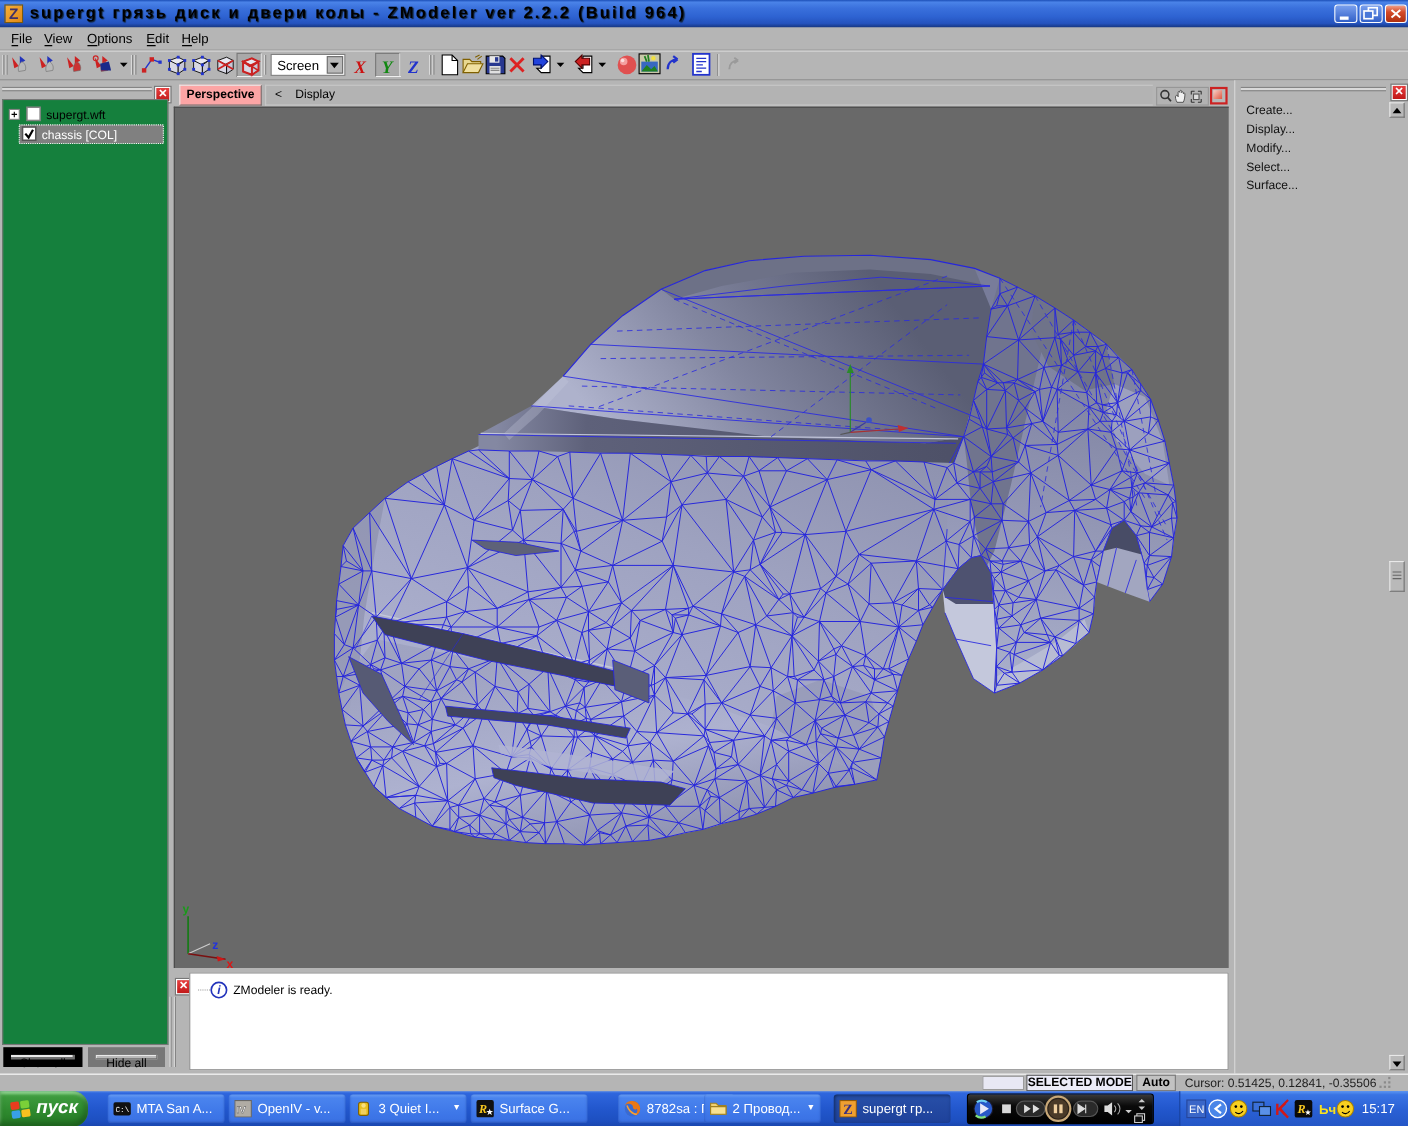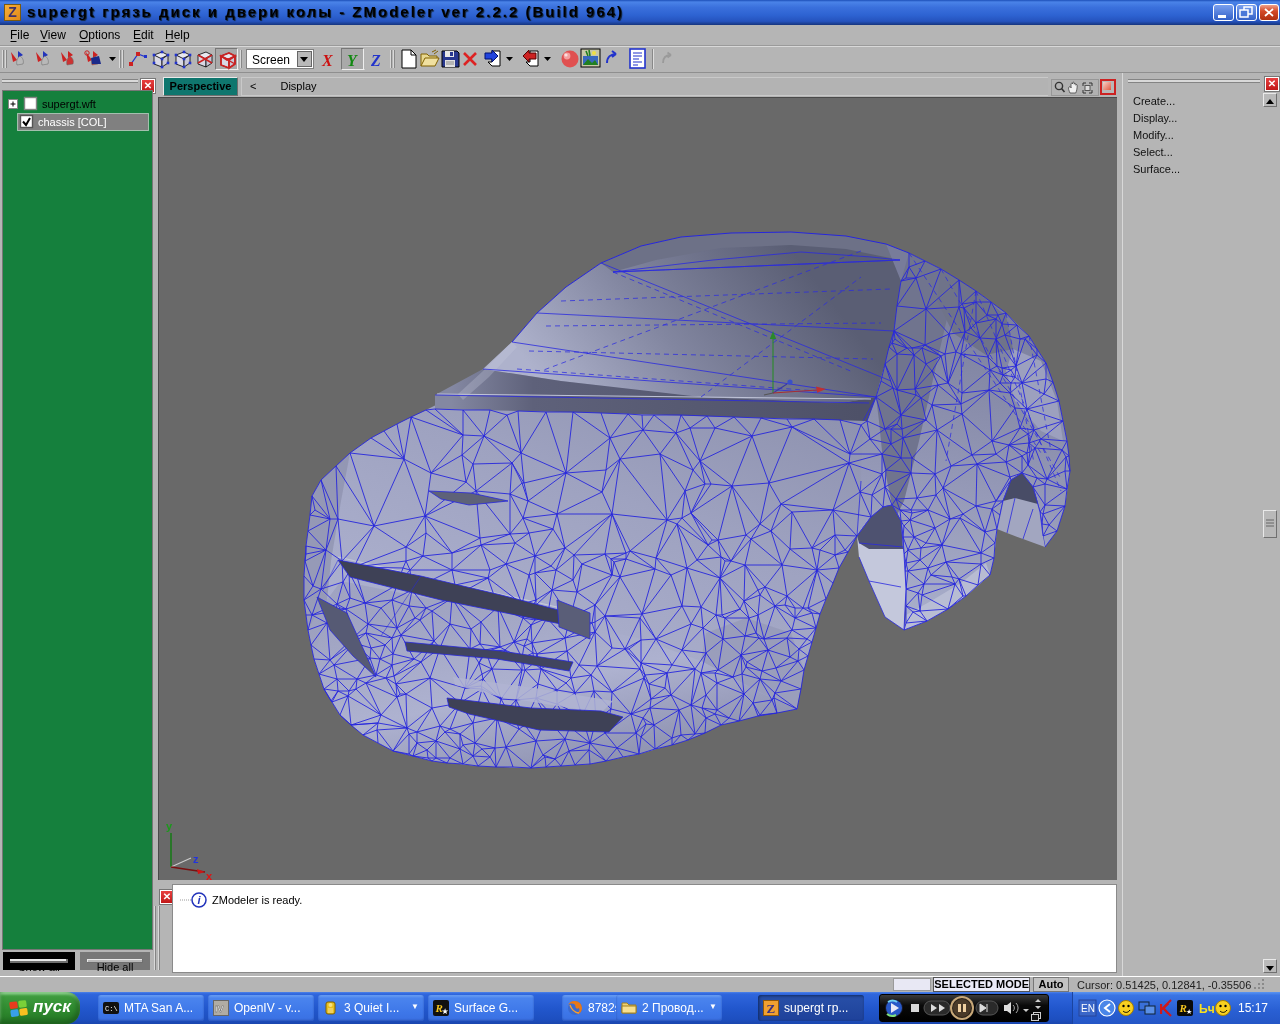--- a/index.html
+++ b/index.html
@@ -10,21 +10,21 @@
 #bmin{left:1213px;background:linear-gradient(180deg,#7aa0ee,#3260c8)}
 #bmax{left:1236px;background:linear-gradient(180deg,#7aa0ee,#3260c8)}
 #bclose{left:1259px;width:20px;background:linear-gradient(180deg,#f0a08a,#d44a28 40%,#b03010)}
 #menubar{left:0;top:25px;width:1280px;height:21px;background:#b5b5b5;border-bottom:1px solid #9a9a9a;font-size:12px;color:#000}
 #menubar span{position:absolute;top:3px}
 #toolbar{left:0;top:46px;width:1280px;height:27px;background:#b5b5b5;border-top:1px solid #d8d8d8;border-bottom:1px solid #8f8f8f}
 .griph{height:4px;border-top:1px solid #848484;border-bottom:1px solid #848484;border-left:none;border-right:none;box-shadow:0 -1px 0 #d9d9d9 inset, 0 1px 0 #d9d9d9 inset}
 .redx{width:14px;height:14px;background:linear-gradient(180deg,#e84040,#c01818);border:1px solid #fff;outline:1px solid #777;color:#fff;font-weight:bold;font-size:10px;line-height:12px;text-align:center}
 #tree{left:2px;top:90px;width:151px;height:860px;background:#15803d;border:1px solid #777;font-size:11px}
 .btn{background:#b9b9b9;border:7px solid #fef9c3;box-shadow:inset -1px -1px 0 #6f6f6f,inset 1px 1px 0 #e9e9e9;font-size:11px;text-align:center}
-#vtab{left:163px;top:77px;width:75px;height:19px;background:#0f766e;border:1px solid #6f6f6f;border-top-color:#e9e9e9;border-left-color:#e9e9e9;font-weight:bold;font-size:11px;text-align:center;line-height:17px}
+#vtab{left:163px;top:77px;width:75px;height:19px;background:#fca5a5;border:1px solid #6f6f6f;border-top-color:#e9e9e9;border-left-color:#e9e9e9;font-weight:bold;font-size:11px;text-align:center;line-height:17px}
 #vdisp{left:241px;top:77px;width:807px;height:19px;background:#b3b3b3;border:1px solid #c9c9c9;border-right:0;font-size:11px;line-height:17px}
 #vicons{left:1051px;top:79px;width:48px;height:17px;background:#b2b2b2;border:1px solid #979797}
 #vred{left:1100px;top:79px;width:16px;height:16px;background:#b8b8b8;border:2px solid #cc2222}
 #vred i{display:block;margin:1px;width:8px;height:8px;background:linear-gradient(135deg,#f8d0c8,#e05840)}
 #viewport{left:158px;top:97px;width:959px;height:783px;background:#696969;border-left:1px solid #4a4a4a;border-top:1px solid #4a4a4a}
 #rightpanel{left:1122px;top:73px;width:158px;height:903px;background:#b5b5b5;border-left:1px solid #d8d8d8}
 #rmenu{left:1133px;top:93px;font-size:11px;color:#111;line-height:17px}
 .sbtn{width:14px;height:14px;background:#b9b9b9;border:1px solid #e9e9e9;border-right-color:#707070;border-bottom-color:#707070;text-align:center}
 #msgbox{left:172px;top:884px;width:945px;height:89px;background:#fff;border:1px solid #8a8a8a}
 #statusbar{left:0;top:976px;width:1280px;height:16px;background:#b5b5b5;border-top:1px solid #fff;font-size:11px}
@@ -200,21 +200,21 @@
       <rect x="14.5" y="22.5" width="131" height="17" fill="#808080" stroke="#fff" stroke-dasharray="1 1"></rect>
       <rect x="17.5" y="24.5" width="12" height="12" fill="#fff" stroke="#555" stroke-width="1.4"></rect>
       <path d="M20 30.5l3 3.5 4-7" stroke="#000" stroke-width="2" fill="none"></path>
       <text x="39" y="17" font-size="11" fill="#000">supergt.wft</text>
       <text x="35" y="35" font-size="11" fill="#fff">chassis [COL]</text>
     </svg>
 </div>
 <div class="abs btn" style="left:3px;top:952px;width:72px;height:18px;line-height:16px;border-color:#000;box-shadow:inset -2px -2px 0 #6f6f6f,inset 2px 2px 0 #e9e9e9">Show all</div>
 <div class="abs btn" style="left:80px;top:952px;width:70px;height:18px;line-height:16px;border-color:#777">Hide all</div>
 <div class="abs" id="vtab">Perspective</div>
-<div class="abs" id="vdisp"><span style="margin-left:8px">&lt;</span><span style="margin-left:24px">Display</span></div>
+<div class="abs" id="vdisp"><span style="margin-left:8px">&lt;</span><span style="margin-left:12px">Display</span></div>
 <div class="abs" id="vicons"><svg width="46" height="16">
       <circle cx="7" cy="6" r="3.6" fill="none" stroke="#333" stroke-width="1.4"></circle>
       <path d="M9.5 8.5l3 3.5" stroke="#333" stroke-width="1.6"></path>
       <g fill="#f0f0f0" stroke="#444" stroke-width="0.8">
         <path d="M18 13c-1-2-2-5-1-6s2 0 2 1V4c0-1.2 1.6-1.2 1.6 0V3c0-1.2 1.6-1.2 1.6 0v1.2c0-1 1.6-.9 1.6 0v1c0-.8 1.4-.8 1.4 0 0 2.5-.3 5.5-1.5 7.8z"></path>
       </g>
       <g stroke="#333" fill="none">
         <path d="M31 3h3M37 3h3M31 13h3M37 13h3M31 3v3M31 10v3M40 3v3M40 10v3"></path>
         <rect x="33" y="5.5" width="5" height="5" fill="#ddd" stroke="#555"></rect>
       </g>
@@ -397,21 +397,21 @@
       <span class="lbl">Surface G...</span>
     </div>
     <div class="task" style="left:562px;width:106px;">
       <span class="ico"><svg width="16" height="16">
           <circle cx="8" cy="8" r="7" fill="#3a6ad0"></circle>
           <path d="M8 1a7 7 0 017 7c0 3-2 6-5 6 2-2 3-4 2-6-1 1-2 1-3 0-1-1 0-3-2-4-1.5-.7-4-1-6 1A7 7 0 018 1z" fill="#e87818"></path>
           <path d="M3 5c1 3 4 8 9 8" stroke="#f8a030" stroke-width="1.4" fill="none"></path>
         </svg></span>
       <span class="lbl">8782sa : П...</span>
     </div>
-    <div class="task" style="left:616px;width:106px;">
+    <div class="task" style="left:640px;width:106px;">
       <span class="ico"><svg width="16" height="16">
           <path d="M1 3h5l2 2h7v8H1z" fill="#f0d070" stroke="#a08020"></path>
           <path d="M1 6h14v7H1z" fill="#f8e090" stroke="#a08020"></path>
         </svg></span>
       <span class="lbl">2 Провод...</span>
       <span style="position:absolute;right:5px;top:7px;font-size:8px">▼</span>
     </div>
     <div class="task" style="left:758px;width:106px;background:linear-gradient(180deg,#2850a8 0%,#1e419a 100%);box-shadow:inset 1px 1px 3px #102a60;">
       <span class="ico"><svg width="16" height="16">
           <rect x="0.5" y="0.5" width="15" height="15" fill="#f0a030" stroke="#905808"></rect>

